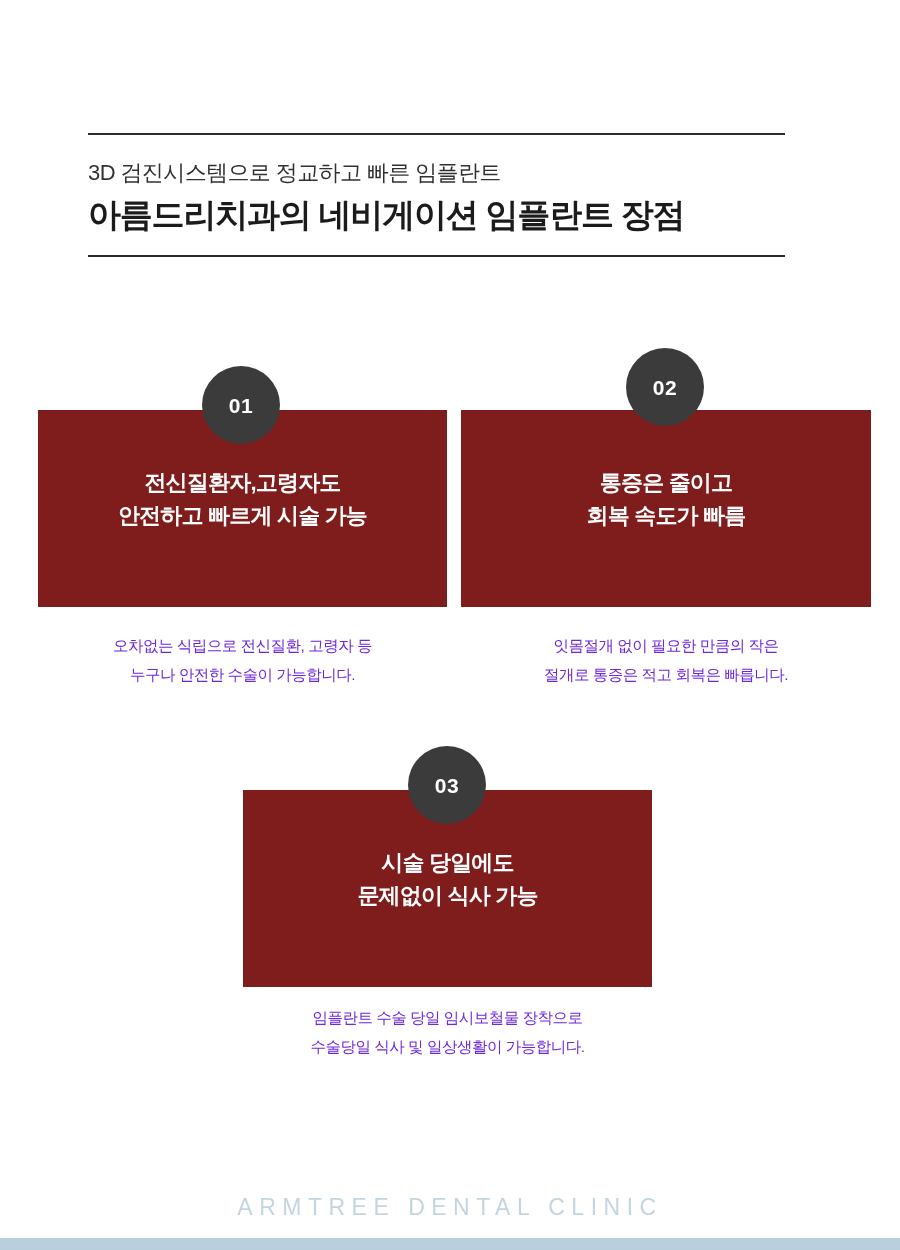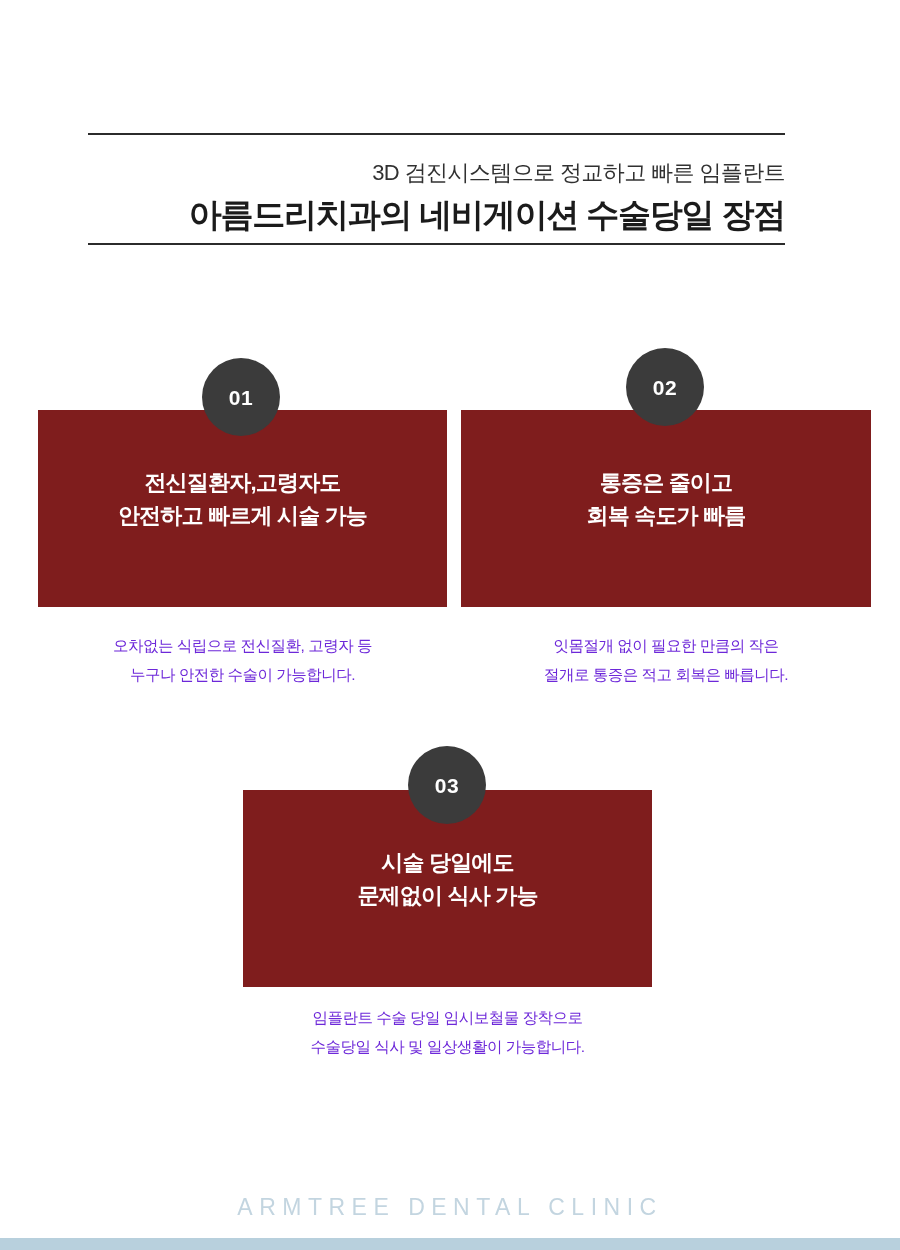--- a/index.html
+++ b/index.html
@@ -29,23 +29,23 @@
     left: 88px;
     top: 133px;
     width: 697px;
   }
   .rule {
     width: 100%;
     height: 2px;
     background: #2b2b2b;
   }
   .header-inner {
-    text-align: right;
+    text-align: left;
     padding-top: 24px;
-    padding-bottom: 8px;
+    padding-bottom: 20px;
   }
   .header-subtitle {
     font-size: 22px;
     font-weight: 400;
     color: #313131;
     letter-spacing: -0.6px;
     line-height: 1.3;
     margin: 0 0 6px 0;
     white-space: nowrap;
   }
@@ -115,21 +115,21 @@
     font-size: 15.5px;
     font-weight: 400;
     line-height: 1.85;
     letter-spacing: -0.5px;
     white-space: pre-line;
     margin: 0;
   }
 
   
   .card-1 .card-panel { left: 38px;  top: 410px; width: 409px; height: 197px; }
-  .card-1 .badge      { left: 202px; top: 358px; }
+  .card-1 .badge      { left: 202px; top: 366px; }
   .card-1 .card-caption { left: 38px; top: 632px; width: 409px; }
 
   
   .card-2 .card-panel { left: 461px; top: 410px; width: 410px; height: 197px; }
   .card-2 .badge      { left: 626px; top: 348px; }
   .card-2 .card-caption { left: 461px; top: 632px; width: 410px; }
 
   
   .card-3 .card-panel { left: 243px; top: 790px; width: 409px; height: 197px; }
   .card-3 .badge      { left: 408px; top: 746px; }
@@ -160,21 +160,21 @@
 </style>
 </head>
 <body>
 
 <div class="page">
 
   <div class="header">
     <div class="rule"></div>
     <div class="header-inner">
       <p class="header-subtitle">3D 검진시스템으로 정교하고 빠른 임플란트</p>
-      <h1 class="header-title">아름드리치과의 네비게이션 수술당일 장점</h1>
+      <h1 class="header-title">아름드리치과의 네비게이션 임플란트 장점</h1>
     </div>
     <div class="rule"></div>
   </div>
 
   <div class="cards-area">
 
     <div class="card-block card-1">
       <div class="badge">
         <span class="badge-label">01</span>
       </div>

